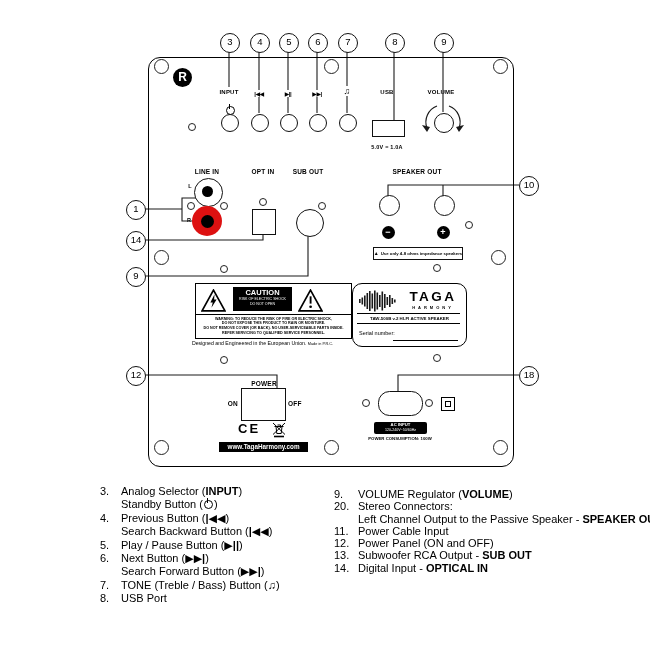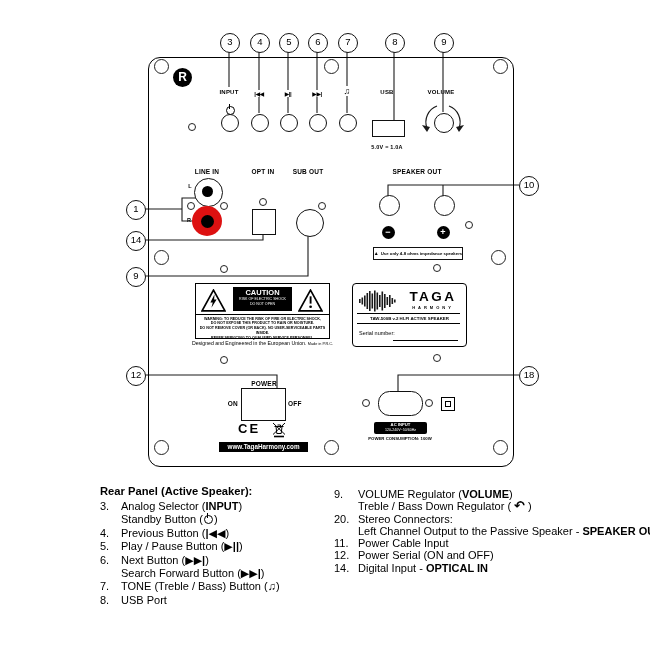--- a/index.html
+++ b/index.html
@@ -133,21 +133,21 @@
   <div class="abs circle" style="left:378.5px;top:194.5px;width:19px;height:19px;border:1.3px solid #111;background:#fff;"></div>
   <div class="abs circle" style="left:433.5px;top:194.5px;width:19px;height:19px;border:1.3px solid #111;background:#fff;"></div>
   <div class="abs circle" style="left:381.5px;top:225.5px;width:13px;height:13px;background:#000;color:#fff;font-size:9px;line-height:12px;text-align:center;font-weight:bold;">−</div>
   <div class="abs circle" style="left:436.5px;top:225.5px;width:13px;height:13px;background:#000;color:#fff;font-size:9px;line-height:12px;text-align:center;font-weight:bold;">+</div>
   <div class="abs" style="left:373px;top:247px;width:88px;height:11px;border:.8px solid #111;display:flex;align-items:center;justify-content:center;gap:2px;">
     <span style="font-size:5px;line-height:5px;">▲</span>
     <span style="font-size:4.3px;font-weight:bold;white-space:nowrap;">Use only  4-8 ohms impedance speakers</span>
   </div>
 
   
-  <div class="abs" style="left:195px;top:283px;width:133px;height:54px;border:1.1px solid #000;">
+  <div class="abs" style="left:195px;top:283px;width:133px;height:54px;border:1.1px solid #000;padding-left:22px;">
     <svg class="abs" style="left:5px;top:5px;" width="25" height="23" viewBox="0 0 24 22">
       <path d="M12 1 L23 21 L1 21 Z" fill="#fff" stroke="#000" stroke-width="1.6"></path>
       <path d="M13 5 L9 13 L11.3 13 L10 18 L15 10 L12.6 10 Z" fill="#000"></path>
     </svg>
     <div class="abs" style="left:37px;top:3px;width:59px;height:24px;background:#000;color:#fff;text-align:center;">
       <div style="font-size:7.5px;font-weight:bold;line-height:9px;margin-top:1px;">CAUTION</div>
       <div style="font-size:3.6px;line-height:4.6px;">RISK OF ELECTRIC SHOCK</div>
       <div style="font-size:3.6px;line-height:4.6px;">DO NOT OPEN</div>
     </div>
     <svg class="abs" style="left:102px;top:5px;" width="25" height="23" viewBox="0 0 24 22">
@@ -161,21 +161,21 @@
       <div>DO NOT EXPOSE THIS PRODUCT TO RAIN OR MOISTURE.</div>
       <div>DO NOT REMOVE COVER (OR BACK). NO USER-SERVICEABLE PARTS INSIDE.</div>
       <div>REFER SERVICING TO QUALIFIED SERVICE PERSONNEL.</div>
     </div>
   </div>
   <div class="tinyc" style="left:165px;top:340px;width:195px;font-size:5.2px;">
     <span>Designed and Engineered in the European Union.</span> <span style="font-size:3.8px;">Made in P.R.C.</span>
   </div>
 
   
-  <div class="abs" style="left:352px;top:283px;width:113px;height:62px;border:1.1px solid #000;border-radius:4px;">
+  <div class="abs" style="left:352px;top:283px;width:113px;height:62px;border:1.1px solid #000;border-radius:10px;">
     <svg class="abs" style="left:5px;top:5px;" width="46" height="24" viewBox="0 0 46 24">
       <g fill="#1a1a1a">
         <rect x="1" y="10" width="1.6" height="4"></rect>
           <rect x="3.5" y="8.5" width="1.6" height="7"></rect>
         <rect x="6" y="6.5" width="1.6" height="11"></rect>
           <rect x="8.5" y="4" width="1.6" height="16"></rect>
         <rect x="11" y="2" width="1.6" height="20"></rect>
           <rect x="13.5" y="4.5" width="1.6" height="15"></rect>
         <rect x="16" y="1.5" width="1.6" height="21"></rect>
           <rect x="18.5" y="3.5" width="1.6" height="17"></rect>
@@ -236,35 +236,35 @@
       <div class="callout" style="left: 519px; top: 176px;">10</div>
       <div class="callout" style="left: 519px; top: 366px;">18</div>
       <div class="callout" style="left: 126px; top: 366px;">12</div>
       <div class="callout" style="left: 126px; top: 267px;">9</div>
       <div class="callout" style="left: 126px; top: 231px;">14</div>
       <div class="callout" style="left: 126px; top: 200px;">1</div>
     </div>
 
   
   <div class="legend lg-left" id="legend-left" style="left:100px;top:485px;width:235px;">
-    <div class="lg-title">Rear Panel (Active Speaker):</div>
   <div class="lg-line">
         <span class="lg-num">3.</span>
         <span><span>Analog Selector (</span><span class="b">INPUT</span><span>)</span></span>
       </div>
       <div class="lg-line">
         <span class="lg-num"></span>
         <span><span>Standby Button (</span><span class="pwr-icon"></span><span>)</span></span>
       </div>
       <div class="lg-line">
         <span class="lg-num">4.</span>
         <span><span>Previous Button (</span><span class="b">|◀◀</span><span>)</span></span>
       </div>
       <div class="lg-line">
         <span class="lg-num"></span>
+        <span><span>Search Backward Button (</span><span class="b">|◀◀</span><span>)</span></span>
       </div>
       <div class="lg-line">
         <span class="lg-num">5.</span>
         <span><span>Play / Pause Button (</span><span class="b">▶||</span><span>)</span></span>
       </div>
       <div class="lg-line">
         <span class="lg-num">6.</span>
         <span><span>Next Button (</span><span class="b">▶▶|</span><span>)</span></span>
       </div>
       <div class="lg-line">
@@ -279,38 +279,38 @@
         <span class="lg-num">8.</span>
         <span><span>USB Port</span></span>
       </div>
     </div>
   <div class="legend lg-right" id="legend-right" style="left:334px;top:488px;width:314px;">
       <div class="lg-line">
         <span class="lg-num">9.</span>
         <span><span>VOLUME Regulator (</span><span class="b">VOLUME</span><span>)</span></span>
       </div>
       <div class="lg-line">
-        <span class="lg-num"></span>
-        <span><span>Treble / Bass Down Regulator ( </span><span class="arc b">↶</span><span> )</span></span>
-      </div>
-      <div class="lg-line">
         <span class="lg-num">20.</span>
         <span><span>Stereo Connectors:</span></span>
       </div>
       <div class="lg-line">
         <span class="lg-num"></span>
         <span><span>Left Channel Output to the Passive Speaker - </span><span class="b">SPEAKER OUT</span></span>
       </div>
       <div class="lg-line">
         <span class="lg-num">11.</span>
         <span><span>Power Cable Input</span></span>
       </div>
       <div class="lg-line">
         <span class="lg-num">12.</span>
-        <span><span>Power Serial (ON and OFF)</span></span>
+        <span><span>Power Panel (ON and OFF)</span></span>
+      </div>
+      <div class="lg-line">
+        <span class="lg-num">13.</span>
+        <span><span>Subwoofer RCA Output - </span><span class="b">SUB OUT</span></span>
       </div>
       <div class="lg-line">
         <span class="lg-num">14.</span>
         <span><span>Digital Input - </span><span class="b">OPTICAL IN</span></span>
       </div>
     </div>
 
 </div>
 
 </body></html>

